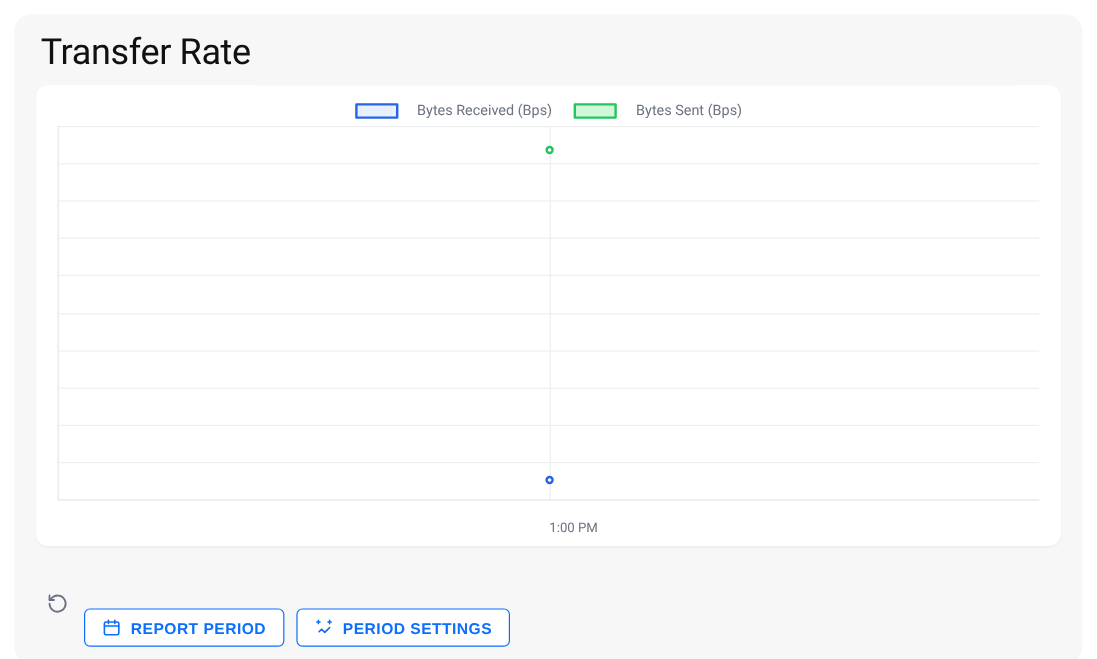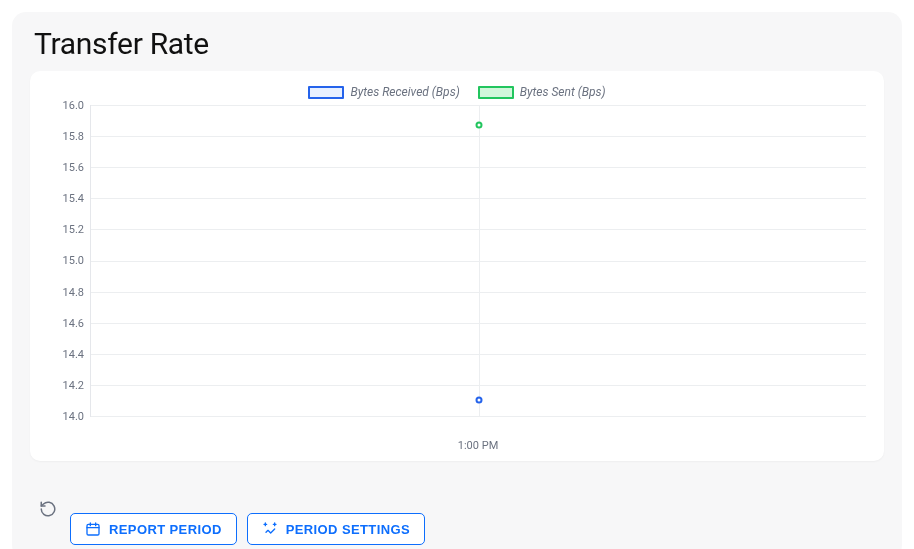--- a/index.html
+++ b/index.html
@@ -34,25 +34,24 @@
     }
     .legend {
       display: flex;
       justify-content: center;
       gap: 18px;
       margin-bottom: 6px;
     }
     .legend-item {
       display: flex;
       align-items: center;
-      gap: 6px;
+      gap: 16px;
       font-size: 12px;
       color: #6b7280;
       cursor: pointer;
-      font-style: italic;
     }
     .legend-swatch {
       width: 36px;
       height: 13px;
       border: 2px solid;
       border-radius: 1px;
     }
     .plot-wrap {
       display: flex;
       align-items: flex-start;
@@ -159,33 +158,20 @@
         <span class="legend-swatch" style="border-color:#2563eb;background:#e8f0ff"></span>
         <span>Bytes Received (Bps)</span>
       </div>
       <div class="legend-item">
         <span class="legend-swatch" style="border-color:#22c55e;background:#d1f7db"></span>
         <span>Bytes Sent (Bps)</span>
       </div>
     </div>
 
     <div class="plot-wrap">
-      <div class="y-axis">
-          <span>16.0</span>
-          <span>15.8</span>
-          <span>15.6</span>
-          <span>15.4</span>
-          <span>15.2</span>
-          <span>15.0</span>
-          <span>14.8</span>
-          <span>14.6</span>
-          <span>14.4</span>
-          <span>14.2</span>
-          <span>14.0</span>
-        </div>
       <div class="plot-area">
           <div class="gridline" style="top: 0%;"></div>
           <div class="gridline" style="top: 10%;"></div>
           <div class="gridline" style="top: 20%;"></div>
           <div class="gridline" style="top: 30%;"></div>
           <div class="gridline" style="top: 40%;"></div>
           <div class="gridline" style="top: 50%;"></div>
           <div class="gridline" style="top: 60%;"></div>
           <div class="gridline" style="top: 70%;"></div>
           <div class="gridline" style="top: 80%;"></div>

